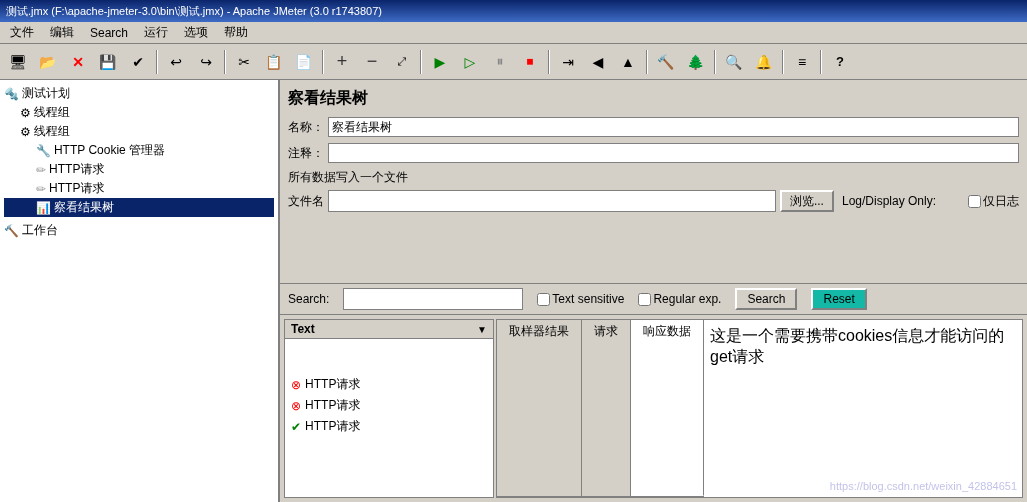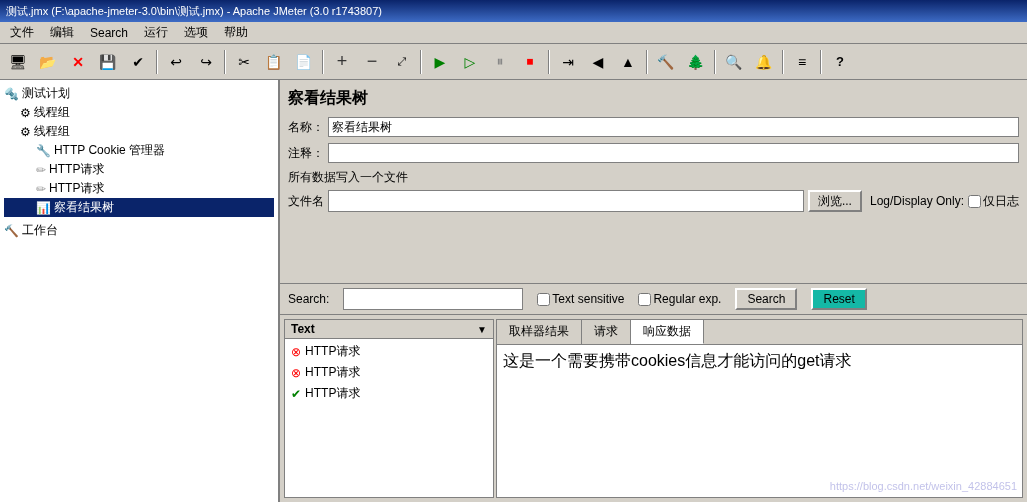--- a/index.html
+++ b/index.html
@@ -154,20 +154,21 @@
       border-color: white #808080 #808080 white;
       font-size: 12px;
       cursor: pointer;
       margin-left: 4px;
     }
     .log-display-area {
       display: flex;
       align-items: center;
       font-size: 12px;
       margin-left: 8px;
+      gap: 28px;
     }
     .log-label { margin-right: 4px; }
     .checkbox-area { display: flex; align-items: center; gap: 2px; }
 
     
     .search-bar {
       display: flex;
       align-items: center;
       padding: 4px 8px;
       background: #d4d0c8;
@@ -212,20 +213,21 @@
     }
 
     
     .list-panel {
       width: 210px;
       border: 1px solid #808080;
       background: white;
       display: flex;
       flex-direction: column;
       margin: 4px 0 4px 4px;
+      gap: 33px;
     }
     .list-header {
       background: #d4d0c8;
       border-bottom: 1px solid #808080;
       padding: 2px 6px;
       display: flex;
       align-items: center;
       justify-content: space-between;
     }
     .list-header-label { font-size: 12px; font-weight: bold; }
@@ -242,21 +244,20 @@
       font-size: 12px;
     }
     .status-icon { margin-right: 4px; font-size: 12px; }
     .status-error { color: red; }
     .status-ok { color: green; }
 
     
     .tabs-panel {
       flex: 1;
       display: flex;
-      flex-direction: column;
       margin: 4px 4px 4px 2px;
       border: 1px solid #808080;
       background: white;
     }
     .tabs-header {
       display: flex;
       background: #d4d0c8;
       border-bottom: 1px solid #808080;
     }
     .tab {

